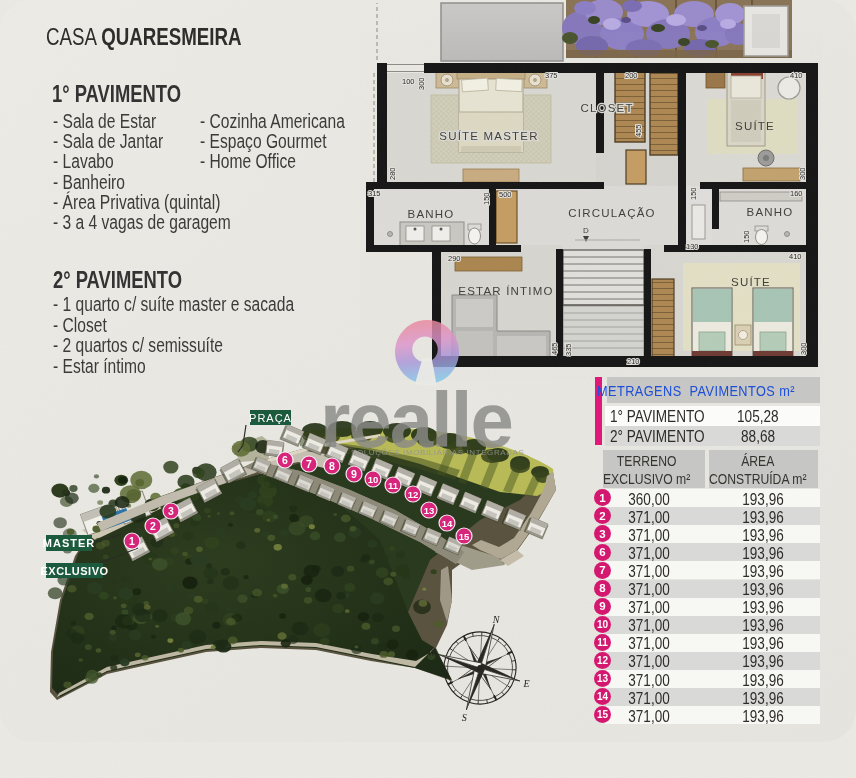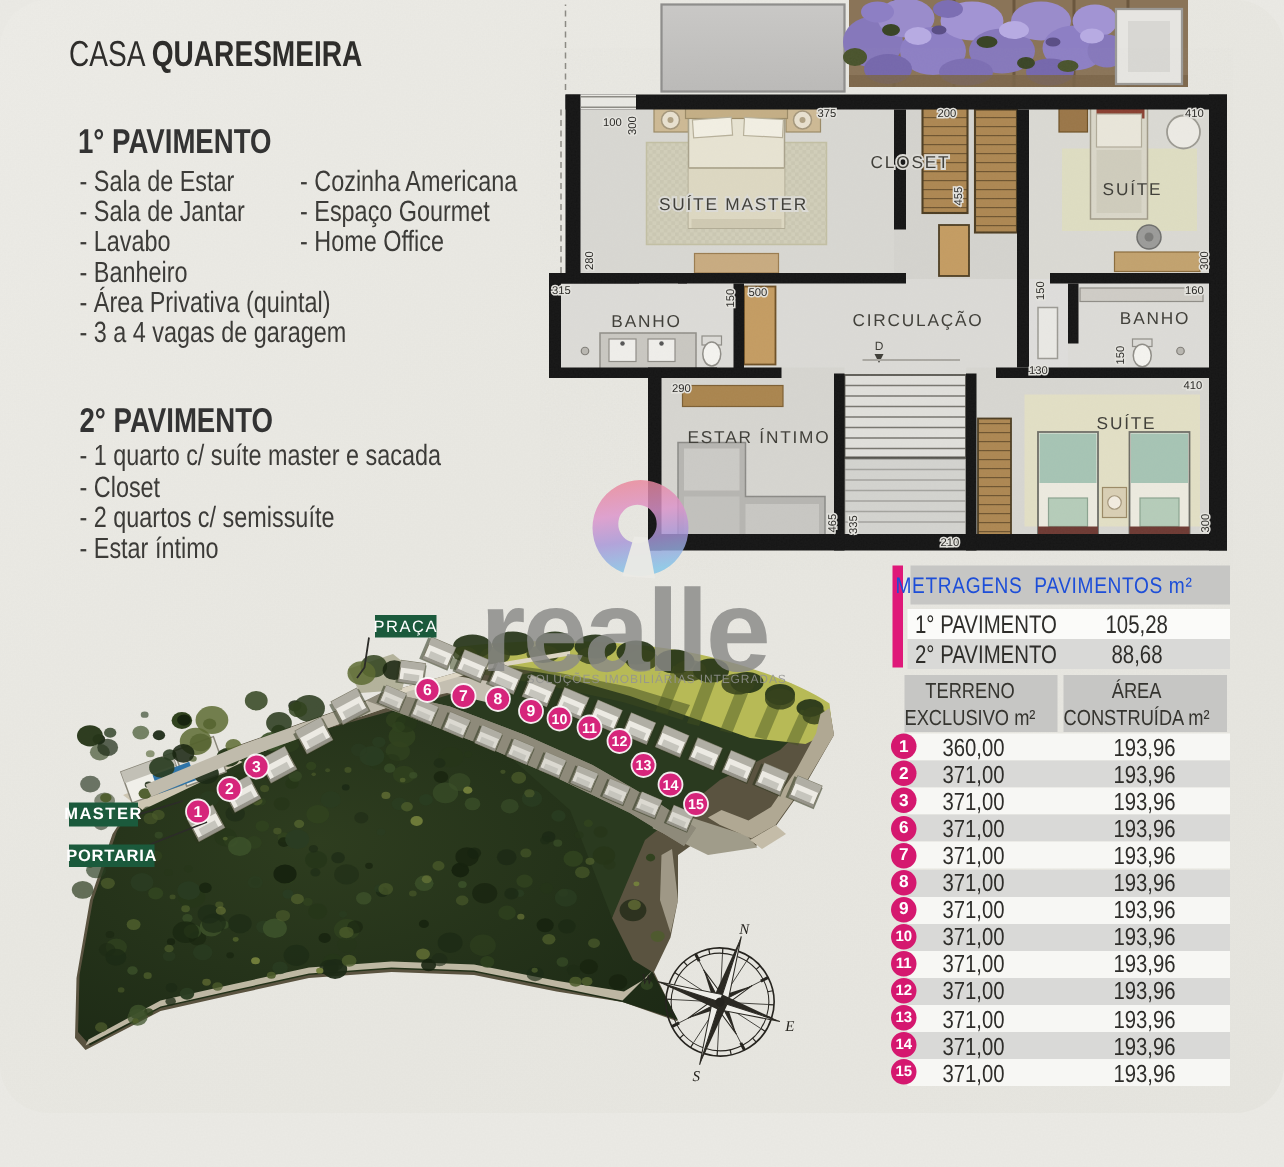--- a/index.html
+++ b/index.html
@@ -1108,15 +1108,15 @@
       <div class="abs" style="left:11px;top:217.2px;width:215px;height:18.1px;background:#f7f7f4"></div>
       <div class="abs" style="left:0px;top:217.4px;width:17px;height:17px;border-radius:50%;background:#d5186f;color:#fff;font-size:10px;font-weight:bold;display:flex;align-items:center;justify-content:center;">15</div>
       <div class="abs cond" style="left:14px;top:217.7px;width:100px;text-align:center;font-size:16.5px;color:#2e2d2a;transform:scaleX(0.82);">371,00</div>
       <div class="abs cond" style="left:128px;top:217.7px;width:100px;text-align:center;font-size:16.5px;color:#2e2d2a;transform:scaleX(0.82);">193,96</div>
     </div>
 
   <div class="abs" style="left:226px;top:410px;width:41px;height:15px;background:#1b5a3c;color:#fff;font-size:11px;font-weight:normal;display:flex;align-items:center;justify-content:center;letter-spacing:1px;margin-left:24px;">PRAÇA</div>
 
   <div class="abs" style="left:46px;top:535px;width:46px;height:16px;background:#1b5a3c;color:#fff;font-size:11px;font-weight:bold;display:flex;align-items:center;justify-content:center;letter-spacing:1px;">MASTER</div>
 
-  <div class="abs" style="left:46px;top:563px;width:57px;height:15px;background:#1b5a3c;color:#fff;font-size:11px;font-weight:bold;display:flex;align-items:center;justify-content:center;letter-spacing:0.5px;">PORTARIA</div>
+  <div class="abs" style="left:46px;top:563px;width:57px;height:15px;background:#1b5a3c;color:#fff;font-size:11px;font-weight:bold;display:flex;align-items:center;justify-content:center;letter-spacing:0.5px;">EXCLUSIVO</div>
 
 </div>
 
 </body></html>

